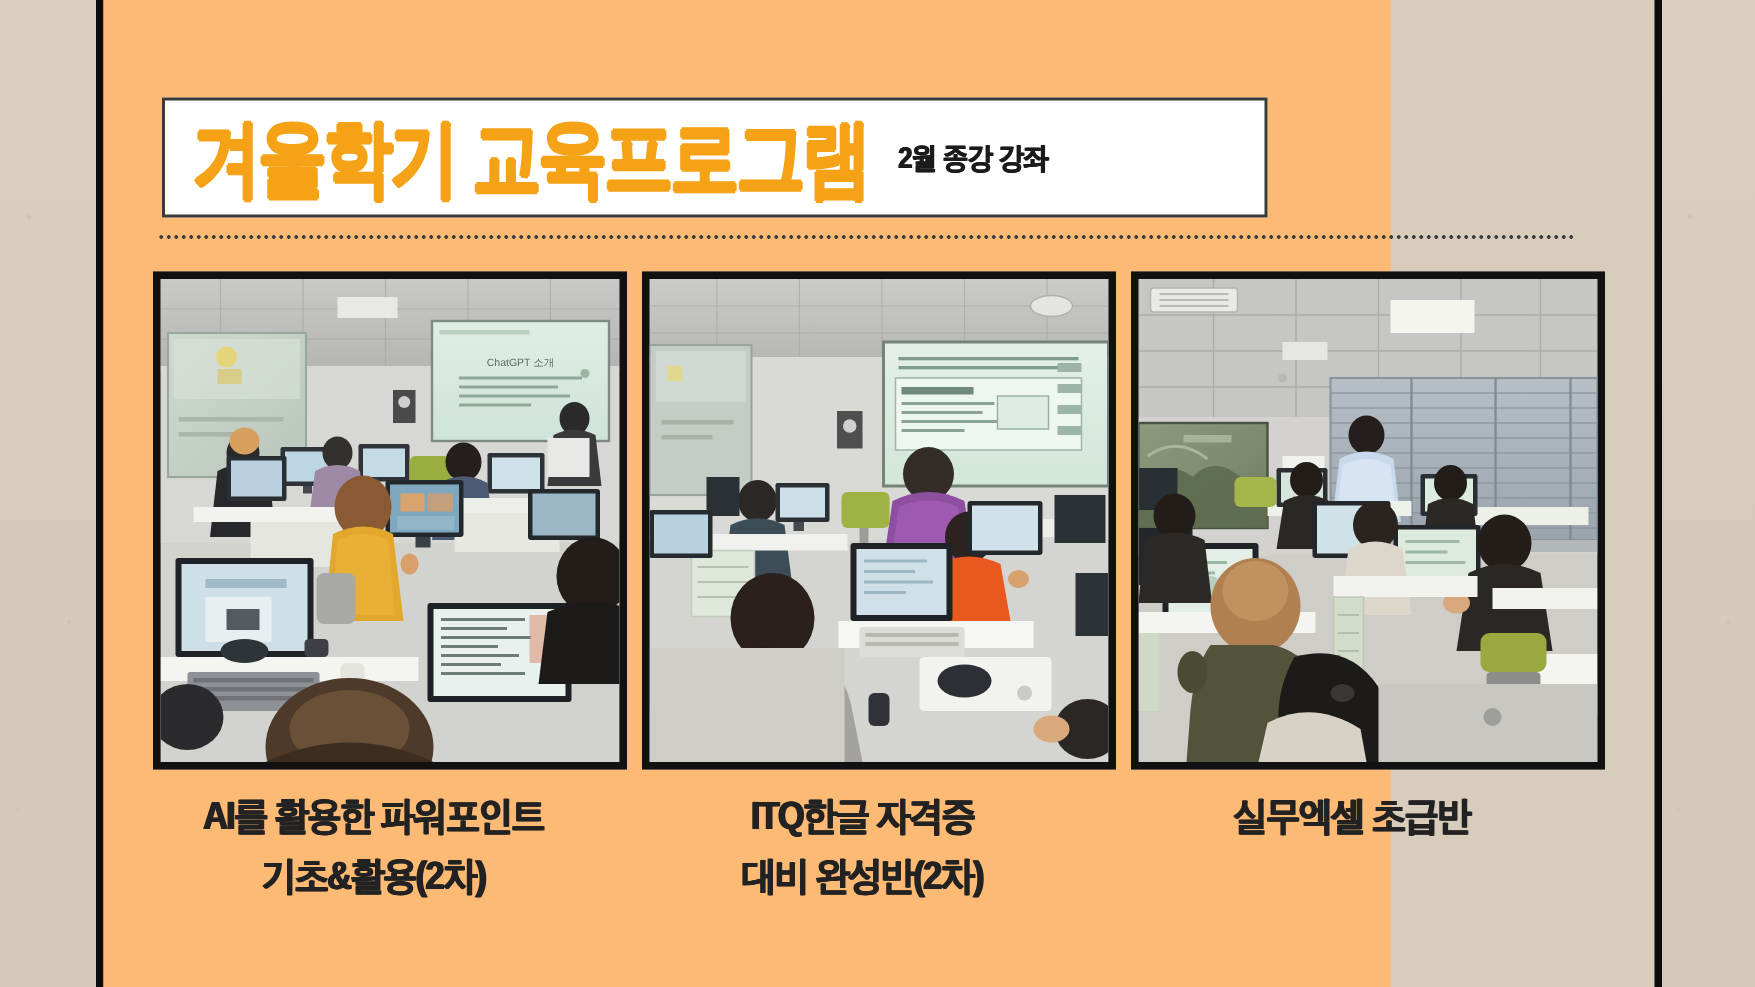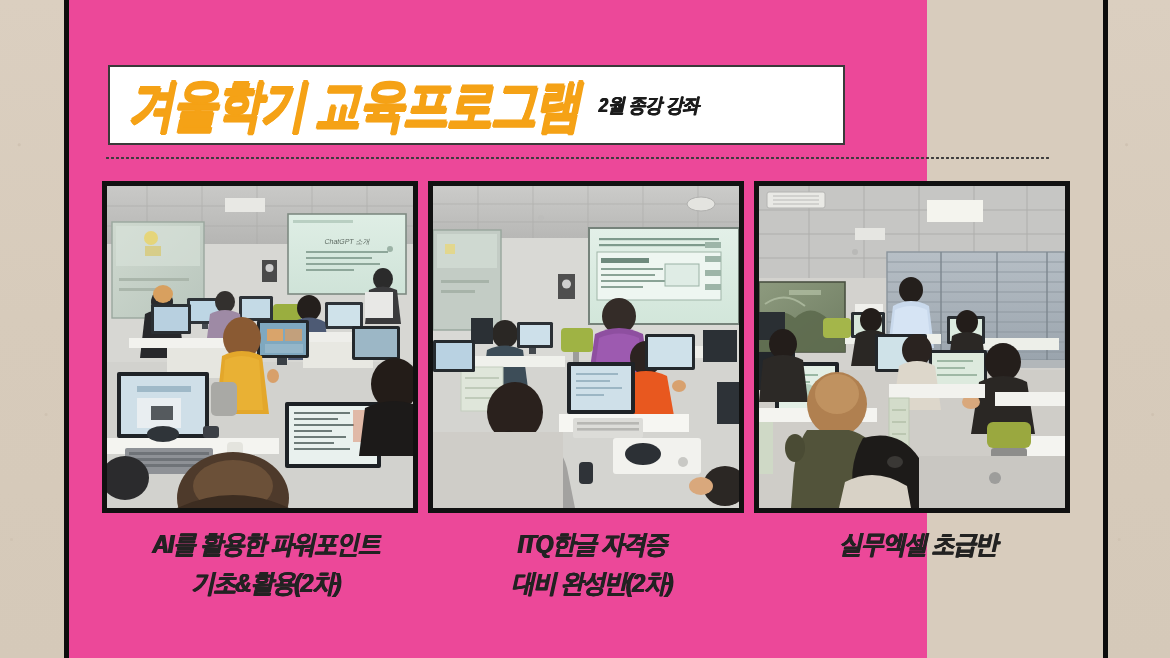--- a/index.html
+++ b/index.html
@@ -42,22 +42,21 @@
   }
   .rule.left  { left: 64px; }
   .rule.right { right: 62px; }
 
   .page {
     position: absolute;
     left: 69px;
     top: 0;
     width: 858px;
     height: 658px;
-    background: #ec4899;
-    font-style: italic;
+    background: #fdba74;
   }
 
   
   .title-row {
     position: absolute;
     left: 39px;
     top: 65px;
     width: 737px;
     height: 80px;
     box-sizing: border-box;
@@ -119,21 +118,21 @@
     border: 5px solid #111111;
     background: #888;
     overflow: hidden;
     position: relative;
   }
   .photo-card svg { display: block; width: 100%; height: 100%; }
 
   
   .caption-row {
     position: absolute;
-    left: 39px;
+    left: 22px;
     top: 524px;
     width: 968px;
     display: flex;
     justify-content: space-between;
   }
   .caption {
     width: 316px;
     text-align: center;
     color: #222222;
     font-size: 23px;

